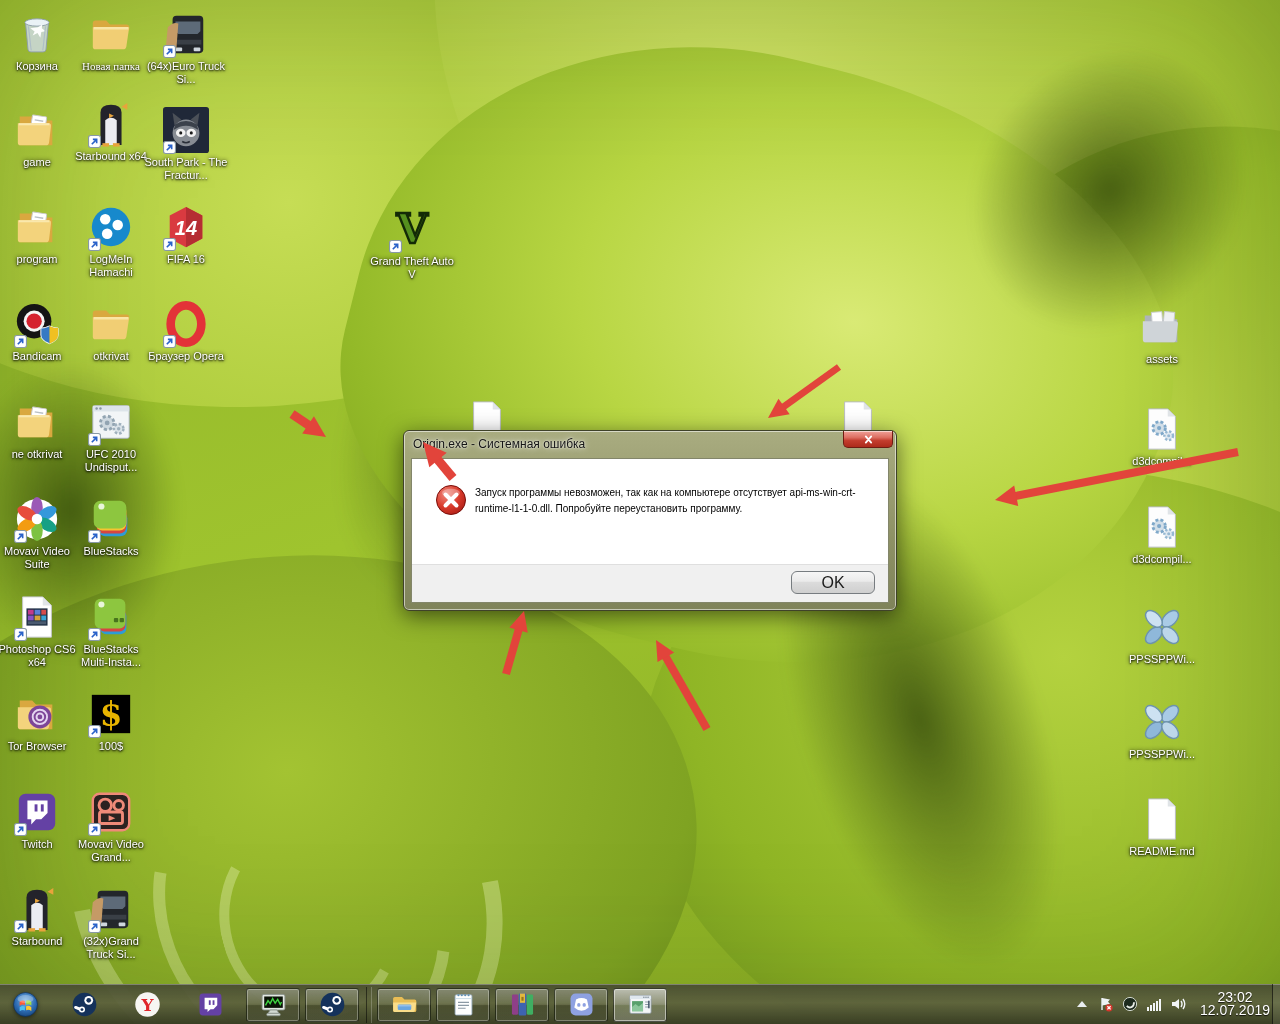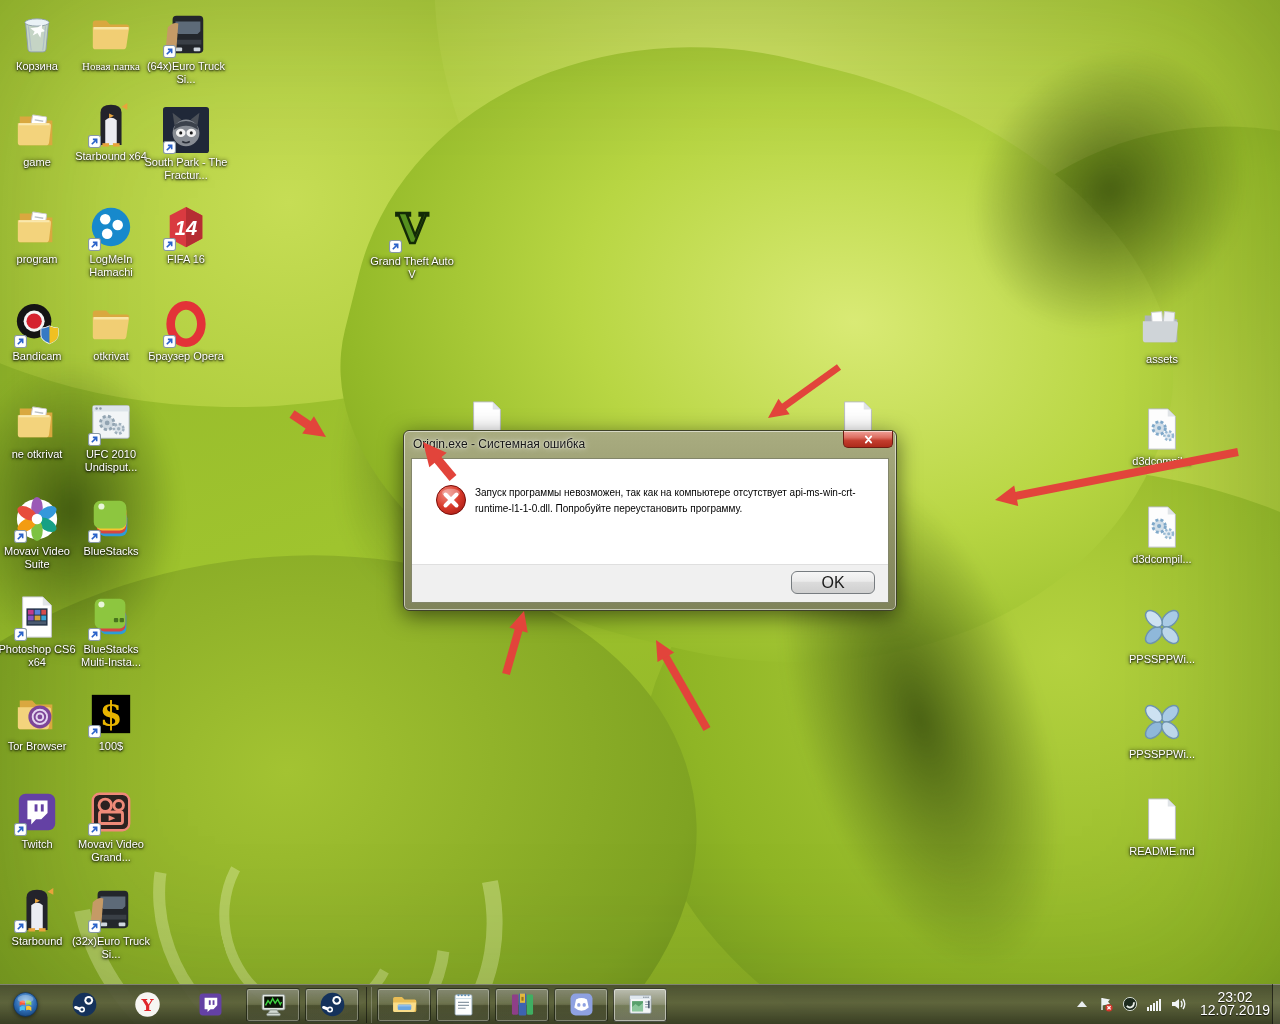--- a/index.html
+++ b/index.html
@@ -508,21 +508,21 @@
             <rect x="32" y="38" width="7" height="4" rx="1" fill="#cfd6dd"></rect>
             <path d="M5 17q6-6 11-4l-2 26q-6 2-11-2z" fill="#c59a66"></path>
           </svg>
           <span class="sc">
             <svg viewBox="0 0 12 12">
               <rect x=".5" y=".5" width="11" height="11" rx="2" fill="#fff" stroke="#8899a6"></rect>
               <path d="M3.5 8.5L8 4M4.5 4H8v3.5" stroke="#2a62c9" stroke-width="1.5" fill="none"></path>
             </svg>
           </span>
         </div>
-        <div class="ic-label">(32x)Euro Truck Si...</div>
+        <div class="ic-label">(32x)Grand Truck Si...</div>
       </div>
       <div class="desk-icon" style="left: 370px; top: 205px;">
         <div class="ic-img">
           <svg viewBox="0 0 48 48">
             <text x="24" y="39" text-anchor="middle" font-size="42" font-weight="bold" fill="#55901e" stroke="#132a06" stroke-width="2.5" font-family="DejaVu Serif,serif">V</text>
           </svg>
           <span class="sc">
             <svg viewBox="0 0 12 12">
               <rect x=".5" y=".5" width="11" height="11" rx="2" fill="#fff" stroke="#8899a6"></rect>
               <path d="M3.5 8.5L8 4M4.5 4H8v3.5" stroke="#2a62c9" stroke-width="1.5" fill="none"></path>

